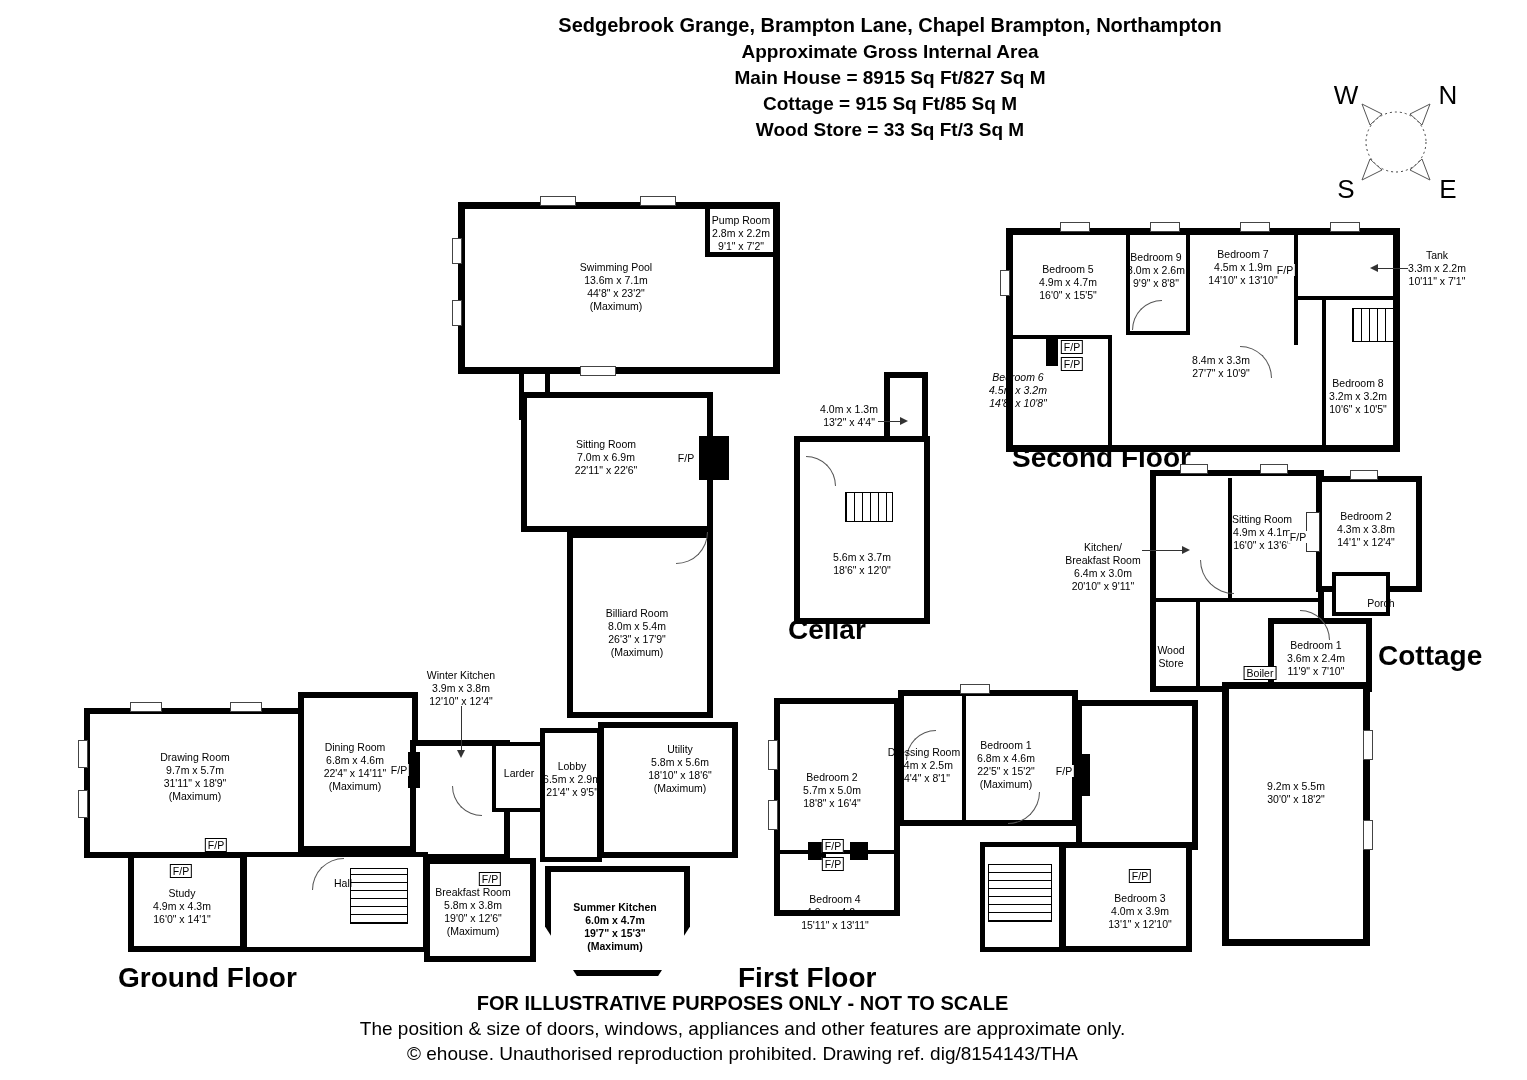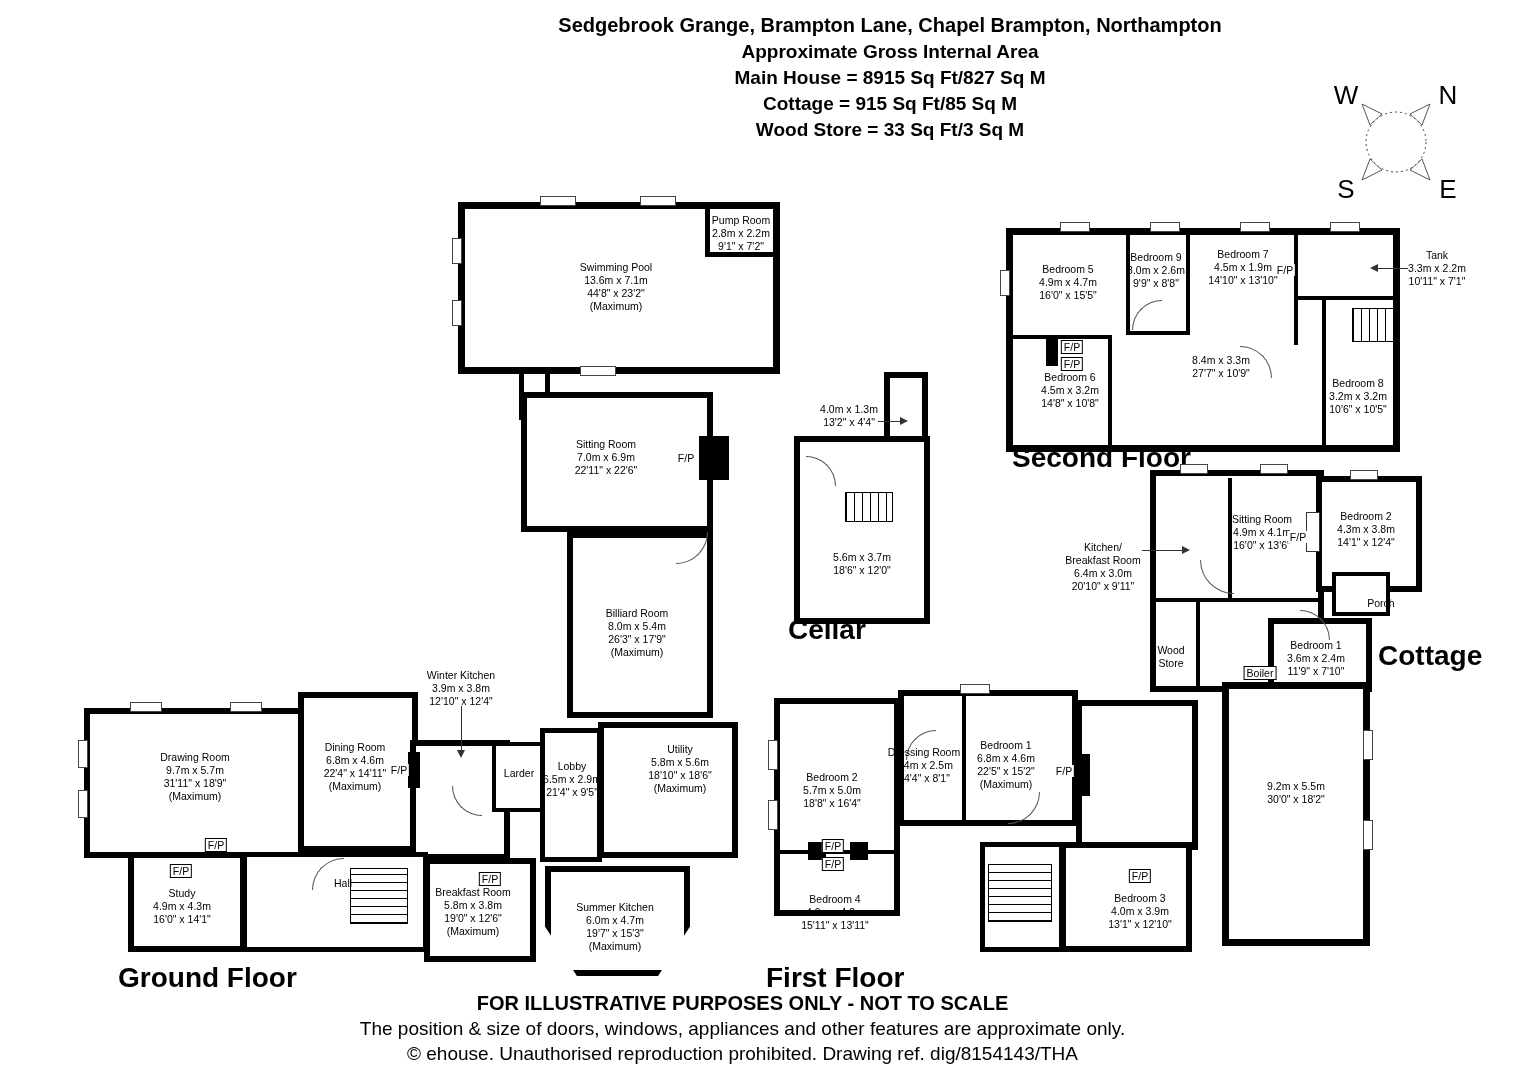--- a/index.html
+++ b/index.html
@@ -158,21 +158,21 @@
     <div>Tank</div>
     <div>3.3m x 2.2m</div>
     <div>10'11" x 7'1"</div>
   </div>
   <div class="arr-line" style="left:1376px;top:268px;width:32px;height:1px;"></div>
   <div class="tri left" style="left:1370px;top:264px;"></div>
   <div class="lbl" style="left:1221px;top:367px;">
     <div>8.4m x 3.3m</div>
     <div>27'7" x 10'9"</div>
   </div>
-  <div class="lbl" style="left:1070px;top:390px;">
+  <div class="lbl" style="left:1018px;top:390px;font-style:italic;">
     <div>Bedroom 6</div>
     <div>4.5m x 3.2m</div>
     <div>14'8" x 10'8"</div>
   </div>
   <div class="fp boxed" style="left:1072px;top:347px;">F/P</div>
   <div class="fp boxed" style="left:1072px;top:364px;">F/P</div>
   <div class="lbl" style="left:1358px;top:396px;">
     <div>Bedroom 8</div>
     <div>3.2m x 3.2m</div>
     <div>10'6" x 10'5"</div>
@@ -289,21 +289,21 @@
     <div>16'0" x 14'1"</div>
   </div>
   <div class="lbl" style="left:321px;top:883px;padding-left:44px;">Hall</div>
   <div class="fp boxed" style="left:490px;top:879px;">F/P</div>
   <div class="lbl" style="left:473px;top:912px;">
     <div>Breakfast Room</div>
     <div>5.8m x 3.8m</div>
     <div>19'0" x 12'6"</div>
     <div>(Maximum)</div>
   </div>
-  <div class="lbl" style="left:615px;top:927px;">
+  <div class="lbl" style="left:615px;top:927px;font-weight:bold;">
     <div>Summer Kitchen</div>
     <div>6.0m x 4.7m</div>
     <div>19'7" x 15'3"</div>
     <div>(Maximum)</div>
   </div>
   <div class="floor-lbl" style="left:118px;top:962px;">Ground Floor</div>
 
   <div class="box" style="left:774px;top:698px;width:126px;height:218px;"></div>
   <div class="box" style="left:898px;top:690px;width:180px;height:136px;"></div>
   <div class="wl" style="left:962px;top:696px;width:4px;height:124px;"></div>
@@ -344,21 +344,21 @@
     <div>Bedroom 4</div>
     <div>4.9m x 4.2m</div>
     <div>15'11" x 13'11"</div>
   </div>
   <div class="fp boxed" style="left:1140px;top:876px;">F/P</div>
   <div class="lbl" style="left:1140px;top:911px;">
     <div>Bedroom 3</div>
     <div>4.0m x 3.9m</div>
     <div>13'1" x 12'10"</div>
   </div>
-  <div class="floor-lbl" style="left:766px;top:962px;">First Floor</div>
+  <div class="floor-lbl" style="left:738px;top:962px;">First Floor</div>
 
   <div class="ftr">
     <div class="f1">FOR ILLUSTRATIVE PURPOSES ONLY - NOT TO SCALE</div>
     <div class="f2">The position &amp; size of doors, windows, appliances and other features are approximate only.</div>
     <div class="f2">© ehouse. Unauthorised reproduction prohibited. Drawing ref. dig/8154143/THA</div>
   </div>
 
 </div>
 
 </body></html>

